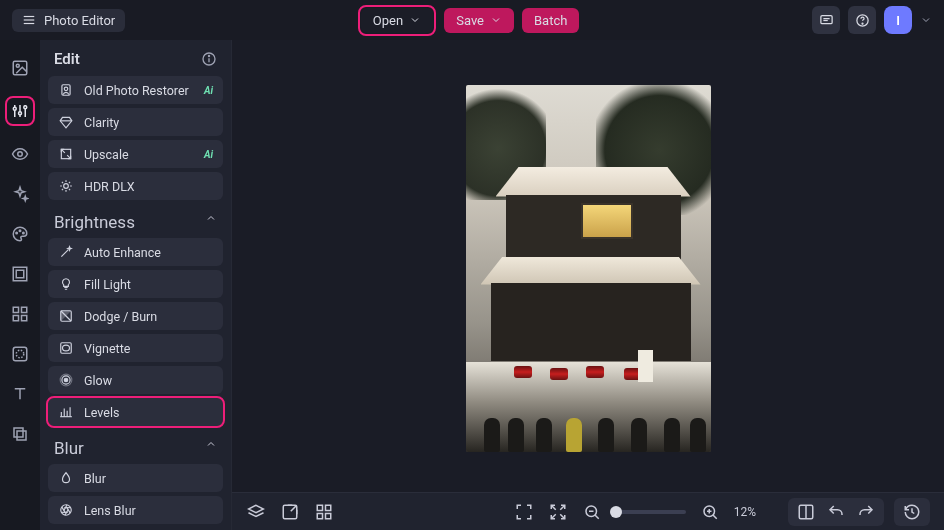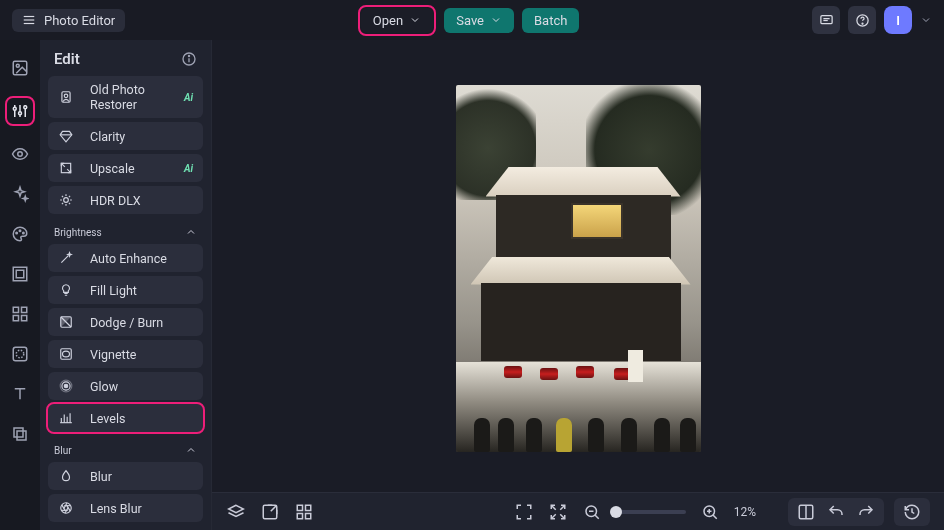--- a/index.html
+++ b/index.html
@@ -2,45 +2,45 @@
 <html><head>
 <meta charset="utf-8">
 <style>
   * { box-sizing:border-box; margin:0; padding:0; font-family:-apple-system,BlinkMacSystemFont,"Segoe UI",Roboto,sans-serif; }
   html,body { width:944px; height:530px; background:#1a1c26; color:#d9dbe4; overflow:hidden; }
 
   .topbar { height:40px; display:flex; align-items:center; justify-content:space-between; padding:0 12px; background:#191b24; }
   .topbar-left { display:flex; gap:8px; }
   .app-chip { display:flex; align-items:center; gap:8px; background:#2a2d3a; padding:4px 10px; border-radius:6px; font-size:13px; }
   .topbar-center { display:flex; align-items:center; gap:8px; }
-  .tb-btn { display:flex; align-items:center; gap:6px; background:#0f766e; padding:5px 12px; border-radius:6px; font-size:13px; cursor:pointer; }
+  .tb-btn { display:flex; align-items:center; gap:6px; background:#be185d; padding:5px 12px; border-radius:6px; font-size:13px; cursor:pointer; }
   .tb-btn.open-highlight { background:#1b1d27; }
   .topbar-right { display:flex; align-items:center; gap:8px; }
   .tb-icon { width:28px; height:28px; background:#2f3240; border-radius:6px; display:flex; align-items:center; justify-content:center; cursor:pointer; }
   .avatar { width:28px; height:28px; border-radius:8px; background:#6e7aff; color:#fff; display:flex; align-items:center; justify-content:center; font-size:13px; font-weight:600; }
   .ring { border:2px solid #ed1e79; border-radius:8px; padding:1px; display:inline-flex; }
 
   .main { display:flex; height:490px; }
   .iconcol { width:40px; background:#171921; display:flex; flex-direction:column; align-items:center; padding-top:16px; gap:16px; }
   .iconcol .nav-icon { width:24px; height:24px; display:flex; align-items:center; justify-content:center; color:#9ea2b3; cursor:pointer; }
   .iconcol .nav-icon.active-ring { width:30px; height:30px; border:2px solid #ed1e79; border-radius:8px; }
 
-  .sidepanel { width:172px; background:#20232f; display:flex; flex-direction:column; border-right:1px solid #262935; }
+  .sidepanel { width:192px; background:#20232f; display:flex; flex-direction:column; border-right:1px solid #262935; }
   .sidepanel-head { display:flex; align-items:center; justify-content:space-between; padding:10px 14px 8px; }
   .sidepanel-head h2 { font-size:15px; font-weight:600; }
   .toolscroll { overflow-y:auto; flex:1; padding:0 8px 8px; position:relative; }
   .toolscroll::-webkit-scrollbar { width:6px; }
   .toolscroll::-webkit-scrollbar-thumb { background:#3b3f52; border-radius:3px; }
 
-  .tool-item { display:flex; align-items:center; gap:16px; background:#2b2e3c; border-radius:6px; padding:6px 10px; margin-bottom:4px; font-size:12.5px; cursor:pointer; position:relative; }
+  .tool-item { display:flex; align-items:center; gap:10px; background:#2b2e3c; border-radius:6px; padding:6px 10px; margin-bottom:4px; font-size:12.5px; cursor:pointer; position:relative; }
   .tool-item .ti-icon { width:16px; height:16px; display:flex; align-items:center; justify-content:center; color:#cfd2de; flex:none; }
   .tool-item .ai { margin-left:auto; font-size:10px; font-style:italic; color:#6fe0b2;font-weight:bold; }
   .tool-item.levels-ring { outline:2px solid #ed1e79; outline-offset:0; }
 
-  .group-head { display:flex; align-items:flex-end; justify-content:space-between; padding:8px 6px 6px; font-size:10px; color:#c9cbd8; cursor:pointer; }
+  .group-head { display:flex; align-items:flex-start; justify-content:space-between; padding:8px 6px 6px; font-size:17px; color:#c9cbd8; cursor:pointer; }
 
   .canvas-area { flex:1; display:flex; flex-direction:column; background:#1a1c26; }
   .canvas-body { flex:1; display:flex; align-items:center; justify-content:center; }
   .photo { width:245px; height:367px; margin-top:4px; border-radius:2px; overflow:hidden; position:relative; background:linear-gradient(#2b2a28,#1b1a18); }
   .sky { position:absolute; inset:0; background:linear-gradient(#dedbd3 0%,#cbc5ba 30%,#97938a 65%,#4b4641 100%); }
   .trees-l{position:absolute;left:0;top:0;width:80px;height:115px;background:radial-gradient(circle at 40% 55%,#3b4234 0%,#2c3127 60%,transparent 75%);}
   .trees-r{position:absolute;right:0;top:0;width:115px;height:130px;background:radial-gradient(circle at 55% 50%,#353c2e 0%,#252b21 60%,transparent 78%);}
   .roof1{position:absolute;left:30px;top:82px;width:195px;height:30px;background:linear-gradient(#f3ece0,#d9cfbf);clip-path:polygon(0 100%,12% 0,88% 0,100% 100%);}
   .body1{position:absolute;left:40px;top:110px;width:175px;height:70px;background:#2d2924;}
   .roof2{position:absolute;left:15px;top:172px;width:220px;height:28px;background:linear-gradient(#efe8da,#cfc5b4);clip-path:polygon(0 100%,10% 0,90% 0,100% 100%);}

